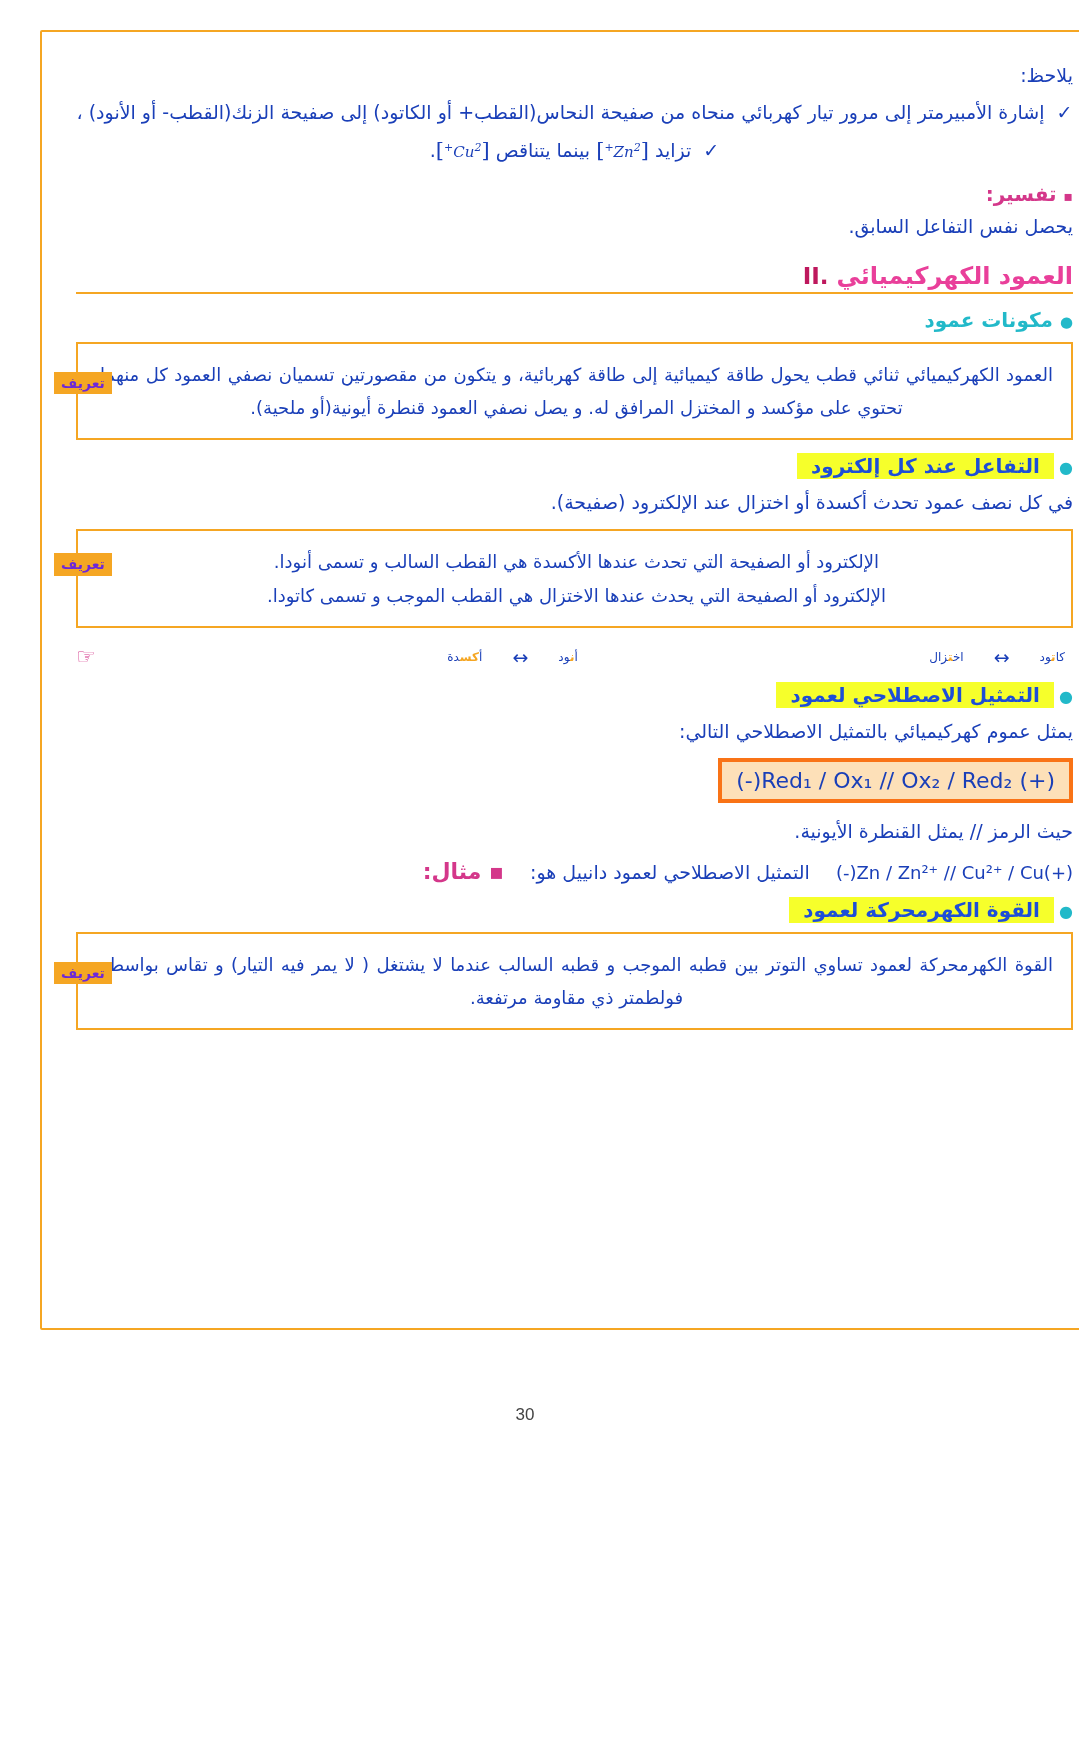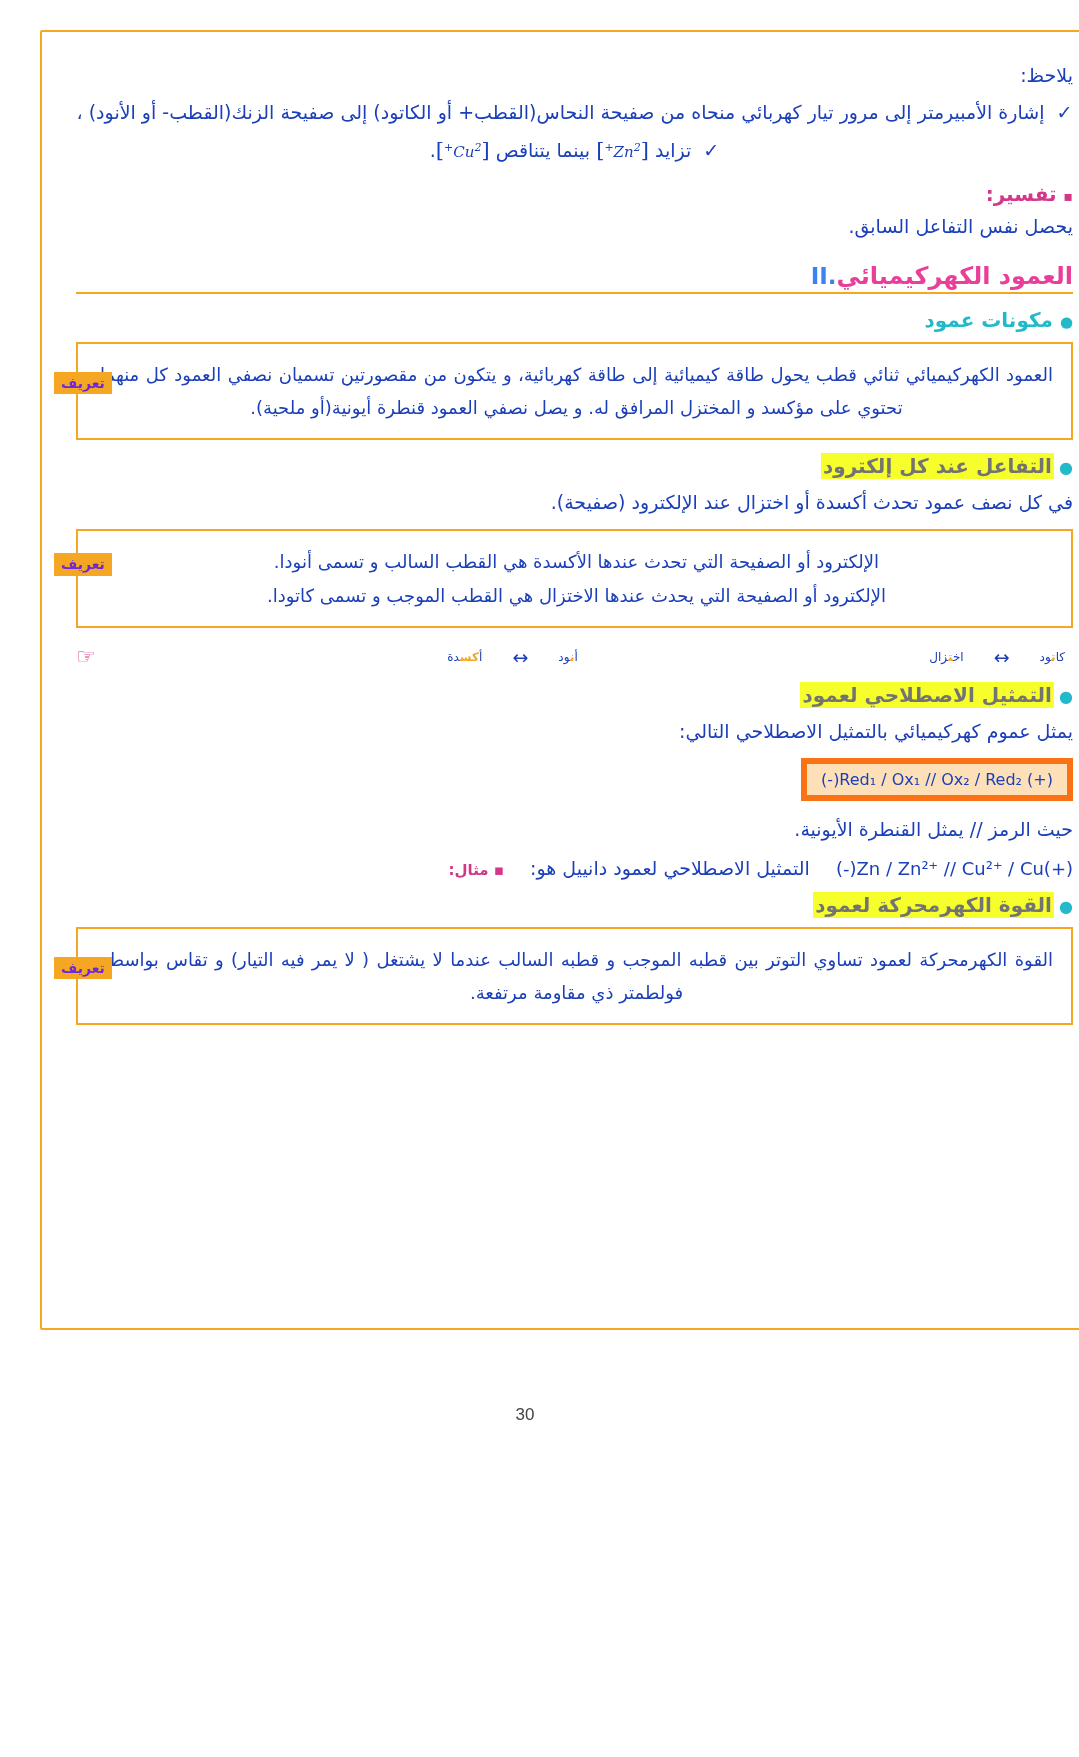--- a/index.html
+++ b/index.html
@@ -87,25 +87,25 @@
     text-align-last: center;
   }
 
   .h2row {
     display: flex;
     align-items: center;
     justify-content: flex-start;
     margin: 18px 0 2px 0;
   }
   .h2num {
-    color: #3b82f6;
+    color: #be185d;
     font-size: 23px;
     font-weight: bold;
     direction: ltr;
-    margin-right: 0;
+    margin-right: 8px;
     margin-left: 8px;
   }
   .h2title {
     color: #e93f9a;
     font-size: 24px;
     font-weight: bold;
     border-bottom: 0;
   }
   .h2rule {
     height: 2px;
@@ -155,24 +155,24 @@
   .hl-head {
     text-align: right;
     margin: 14px 0 8px 0;
   }
   .hl-head .bul {
     color: #22b9c9;
     font-size: 16px;
   }
   .hl-head .txt {
     background: #f6ff2b;
-    color: #737373;
+    color: #1d4ed8;
     font-size: 20px;
     font-weight: bold;
-    padding: 1px 2px;
+    padding: 1px 14px;
   }
 
   .scheme {
     display: flex;
     flex-direction: row;
     align-items: center;
     justify-content: flex-start;
     gap: 30px;
     margin: 16px 0 6px 0;
     padding-right: 8px;
@@ -188,40 +188,40 @@
   .scheme .word .o { color: #f5a623; font-weight: bold; }
   .scheme .arrow {
     color: #1a3fb8;
     font-size: 19px;
   }
   .scheme .spacer { flex: 1; }
 
   .formula-box {
     display: inline-block;
     background: #fde0b8;
-    border: 6px solid #f97316;
+    border: 4px solid #f97316;
     padding: 6px 14px;
     direction: ltr;
     font-family: "DejaVu Sans", sans-serif;
-    font-size: 16px;
+    font-size: 22px;
     color: #1a3fb8;
     margin: 8px 0 10px 0;
   }
   .formula-wrap { text-align: right; }
   .example-row {
     display: flex;
     flex-direction: row;
     align-items: baseline;
     justify-content: flex-start;
     gap: 26px;
     margin: 10px 0;
   }
   .example-row .lbl {
     color: #d4378a;
-    font-size: 15px;
+    font-size: 22px;
     font-weight: bold;
   }
   .example-row .txt {
     color: #1a3fb8;
     font-size: 19px;
   }
   .example-row .eq {
     color: #1a3fb8;
     font-size: 18px;
     direction: ltr;

